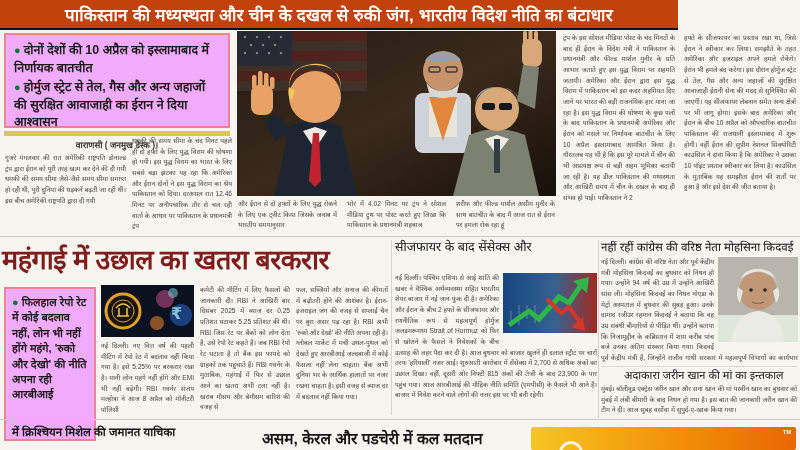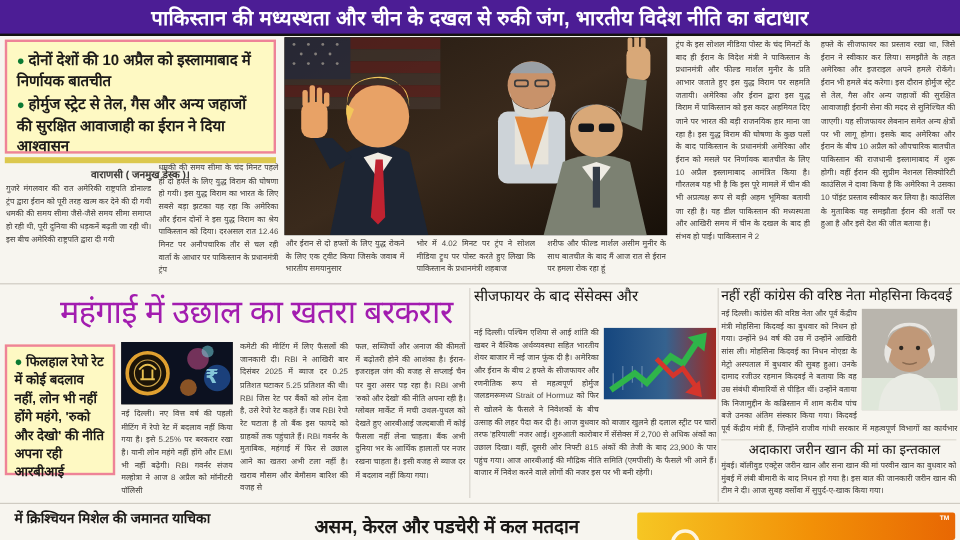--- a/index.html
+++ b/index.html
@@ -4,45 +4,45 @@
 <style>
   html,body{margin:0;padding:0;background:#888;}
   #page{
     position:relative;width:800px;height:450px;overflow:hidden;
     background:#f7f5ef;
     font-family:"Liberation Sans","DejaVu Sans",sans-serif;
     color:#2e2c29;
   }
   
   .top-banner{
-    position:absolute;left:0;top:0;width:800px;height:28px;
-    background:#4c1d95;border-bottom:2px solid #141210;
+    position:absolute;left:0;top:0;width:678px;height:28px;
+    background:#c2410c;border-bottom:2px solid #141210;
     display:flex;align-items:center;justify-content:center;
   }
   .top-banner span{color:#ffffff;font-weight:bold;font-size:17px;letter-spacing:.2px;}
   
   .bullet-box{
-    position:absolute;border:2px solid #ee8398;background:#fef9c3;
+    position:absolute;border:2px solid #ee8398;background:#f0abfc;
     padding:5px 8px;box-sizing:border-box;
   }
   .bullet-item{font-size:12.5px;font-weight:bold;line-height:1.4;color:#1d1b19;margin:2px 0;}
   .dot{color:#0c7a33;font-size:11px;margin-right:3px;}
   .yellow-bar{position:absolute;background:#dcc84e;}
   .byline{position:absolute;text-align:center;font-weight:bold;font-size:8.5px;color:#3a3835;}
   
   .col{
     position:absolute;font-size:6.6px;line-height:1.62;text-align:justify;
     color:#46433f;overflow:hidden;
   }
   .vline{position:absolute;width:1px;background:#d8d4cc;}
   .hline{position:absolute;height:1px;background:#cfcbc2;}
   
   .red-head{
-    position:absolute;color:#a21caf;font-weight:normal;font-size:27px;
-    letter-spacing:-.5px;white-space:nowrap;margin-left:48px;
+    position:absolute;color:#7f1d1d;font-weight:bold;font-size:27px;
+    letter-spacing:-.5px;white-space:nowrap;
   }
   .art-head{position:absolute;color:#161412;font-weight:normal;line-height:1.22;}
   
   .photo{position:absolute;overflow:hidden;background:#111;}
   .flow-article{position:absolute;font-size:6.6px;line-height:1.62;text-align:justify;color:#46433f;overflow:hidden;}
   .flow-article .inset{float:right;margin:0 0 2px 4px;}
   
   .ad{
     position:absolute;background:linear-gradient(90deg,#f6c623,#f29007 55%,#e86703);
     border-radius:2px;overflow:hidden;
@@ -152,21 +152,21 @@
   <div class="col" style="left:238px;top:199px;width:99px;height:35px;">और ईरान से दो हफ्तों के लिए युद्ध रोकने के लिए एक ट्वीट किया जिसके जवाब में भारतीय समयानुसार</div>
   <div class="col" style="left:347px;top:199px;width:99px;height:35px;">भोर में 4.02 मिनट पर ट्रंप ने सोशल मीडिया ट्रुथ पर पोस्ट करते हुए लिखा कि पाकिस्तान के प्रधानमंत्री शहबाज</div>
   <div class="col" style="left:456px;top:199px;width:99px;height:35px;">शरीफ और फील्ड मार्शल असीम मुनीर के साथ बातचीत के बाद मैं आज रात से ईरान पर हमला रोक रहा हूं</div>
 
   <div class="col" style="left:563px;top:33px;width:112px;height:201px;">ट्रंप के इस सोशल मीडिया पोस्ट के चंद मिनटों के बाद ही ईरान के विदेश मंत्री ने पाकिस्तान के प्रधानमंत्री और फील्ड मार्शल मुनीर के प्रति आभार जताते हुए इस युद्ध विराम पर सहमति जतायी। अमेरिका और ईरान द्वारा इस युद्ध विराम में पाकिस्तान को इस कदर अहमियत दिए जाने पर भारत की बड़ी राजनयिक हार माना जा रहा है। इस युद्ध विराम की घोषणा के कुछ पलों के बाद पाकिस्तान के प्रधानमंत्री अमेरिका और ईरान को मसले पर निर्णायक बातचीत के लिए 10 अप्रैल इस्लामाबाद आमंत्रित किया है। गौरतलब यह भी है कि इस पूरे मामले में चीन की भी अप्रत्यक्ष रूप से बड़ी अहम भूमिका बतायी जा रही है। यह डील पाकिस्तान की मध्यस्थता और आखिरी समय में चीन के दखल के बाद ही संभव हो पाई। पाकिस्तान ने 2</div>
   <div class="col" style="left:684px;top:33px;width:112px;height:201px;">हफ्ते के सीजफायर का प्रस्ताव रखा था, जिसे ईरान ने स्वीकार कर लिया। समझौते के तहत अमेरिका और इजराइल अपने हमले रोकेंगे। ईरान भी हमले बंद करेगा। इस दौरान होर्मुज स्ट्रेट से तेल, गैस और अन्य जहाजों की सुरक्षित आवाजाही ईरानी सेना की मदद से सुनिश्चित की जाएगी। यह सीजफायर लेबनान समेत अन्य क्षेत्रों पर भी लागू होगा। इसके बाद अमेरिका और ईरान के बीच 10 अप्रैल को औपचारिक बातचीत पाकिस्तान की राजधानी इस्लामाबाद में शुरू होगी। वहीं ईरान की सुप्रीम नेशनल सिक्योरिटी काउंसिल ने दावा किया है कि अमेरिका ने उसका 10 पॉइंट प्रस्ताव स्वीकार कर लिया है। काउंसिल के मुताबिक यह समझौता ईरान की शर्तों पर हुआ है और इसे देश की जीत बताया है।</div>
 
   <div class="hline" style="left:0;top:236px;width:800px;"></div>
 
   <div class="red-head" style="left:2px;top:240px;width:392px;">महंगाई में उछाल का खतरा बरकरार</div>
-  <div class="bullet-box" style="left:4px;top:287px;width:92px;height:109px;padding:4px 6px;">
+  <div class="bullet-box" style="left:4px;top:287px;width:92px;height:154px;padding:4px 6px;">
     <div class="bullet-item" style="font-size:11px;"><span class="dot">●</span><span>फिलहाल रेपो रेट में कोई बदलाव नहीं, लोन भी नहीं होंगे महंगे, 'रुको और देखो' की नीति अपना रही आरबीआई</span></div>
   </div>
 
   <div class="photo" style="left:101px;top:285px;width:93px;height:52px;">
     <svg width="93" height="52" viewBox="0 0 93 52">
       <rect width="93" height="52" fill="#0c1120"></rect>
       <circle cx="64" cy="14" r="9" fill="#c94f8a" opacity=".55"></circle>
       <circle cx="80" cy="30" r="11" fill="#2a6fd6" opacity=".5"></circle>
       <circle cx="56" cy="38" r="7" fill="#e0812a" opacity=".6"></circle>
       <circle cx="72" cy="8" r="5" fill="#7adfe8" opacity=".5"></circle>

